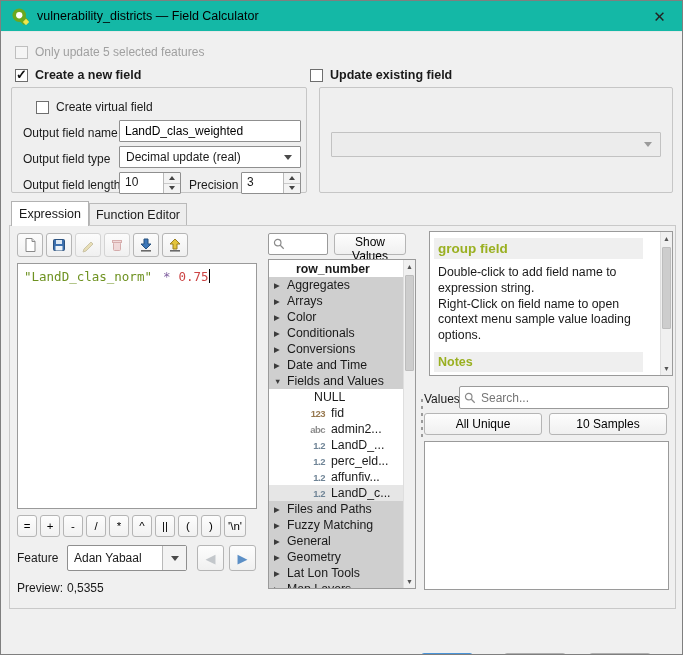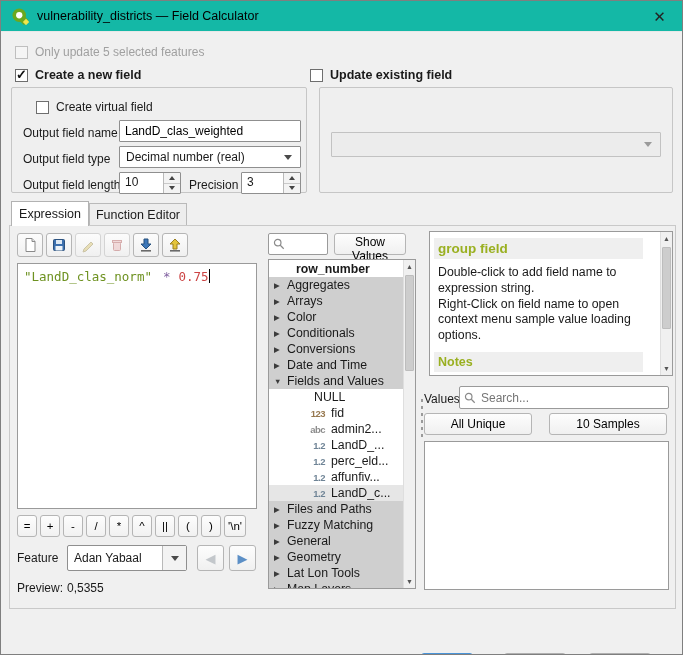--- a/index.html
+++ b/index.html
@@ -139,21 +139,21 @@
 
   <div class="groupbox" style="left:10px;top:86px;width:296px;height:106px;"></div>
   <div class="cbrow" style="left:35px;top:99px;">
     <span class="box"></span>
     <span class="cblabel">Create virtual field</span>
   </div>
   <span class="flbl" style="left:22px;top:125px;">Output field name</span>
   <input class="tinput" style="left: 118px; top: 119px; width: 182px; height: 22px;" value="LandD_clas_weighted">
   <span class="flbl" style="left:22px;top:151px;">Output field type</span>
   <div class="combo" style="left:118px;top:145px;width:182px;height:22px;">
-    <span>Decimal number (real)</span>
+    <span>Decimal update (real)</span>
     <span class="carr"></span>
   </div>
   <span class="flbl" style="left:22px;top:177px;">Output field length</span>
   <div class="spin" style="left:118px;top:171px;width:62px;height:22px;">
     <span class="val">10</span>
     <span class="btns">
         <div>
           <span class="tri-up"></span>
         </div>
         <div>
@@ -368,21 +368,21 @@
   </div>
 
   <span class="flbl" style="left:423px;top:391px;">Values</span>
   <div class="searchbox" style="left:458px;top:385px;width:210px;height:23px;">
     <svg class="mag" width="12" height="12" viewBox="0 0 14 14">
       <circle cx="5.5" cy="5.5" r="3.8" fill="none" stroke="#8a8a8a" stroke-width="1.4"></circle>
       <line x1="8.5" y1="8.5" x2="12.5" y2="12.5" stroke="#8a8a8a" stroke-width="1.4"></line>
     </svg>
     <input placeholder="Search..." style="">
   </div>
-  <button class="pushbtn" style="left:423px;top:412px;width:108px;height:22px;">All Unique</button>
+  <button class="pushbtn" style="left:423px;top:412px;width:118px;height:22px;">All Unique</button>
   <button class="pushbtn" style="left:548px;top:412px;width:118px;height:22px;">10 Samples</button>
   <div class="vlist"></div>
 
   <button class="dbtn focus" style="left:420px;width:52px;">OK</button>
   <button class="dbtn" style="left:503px;width:62px;">Cancel</button>
   <button class="dbtn" style="left:588px;width:62px;">Help</button>
 
 </div>
 
 </body></html>

